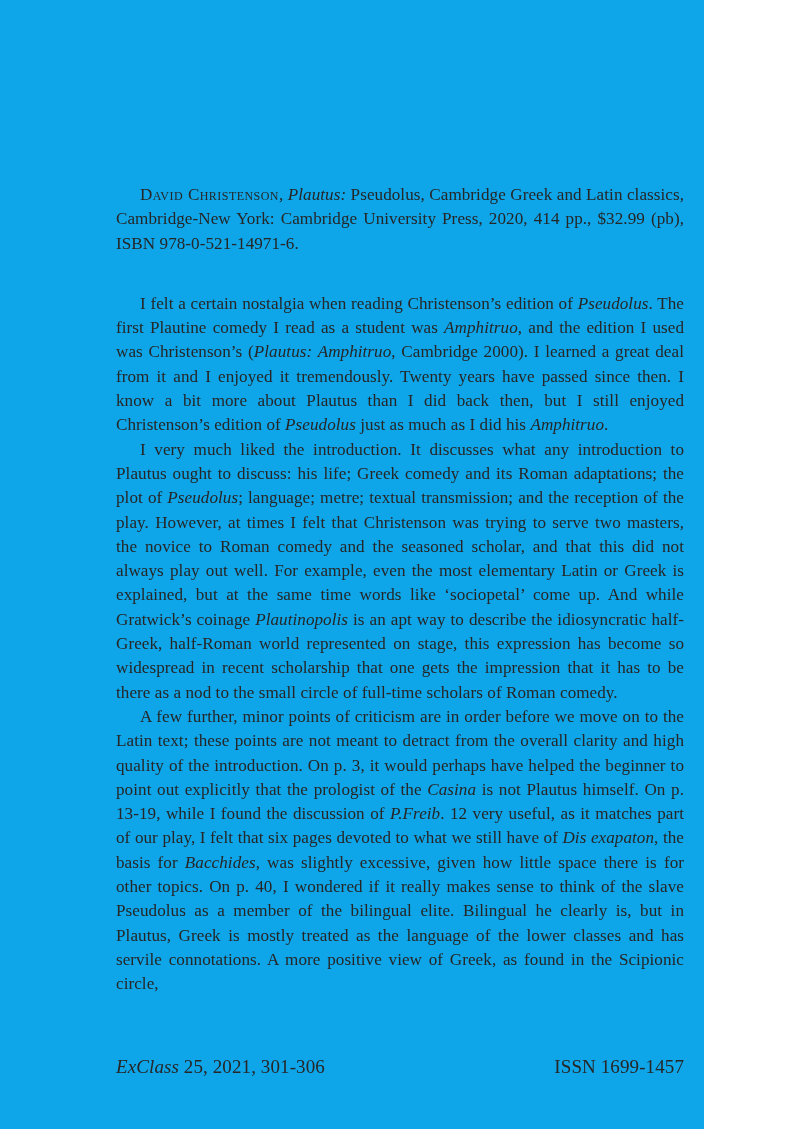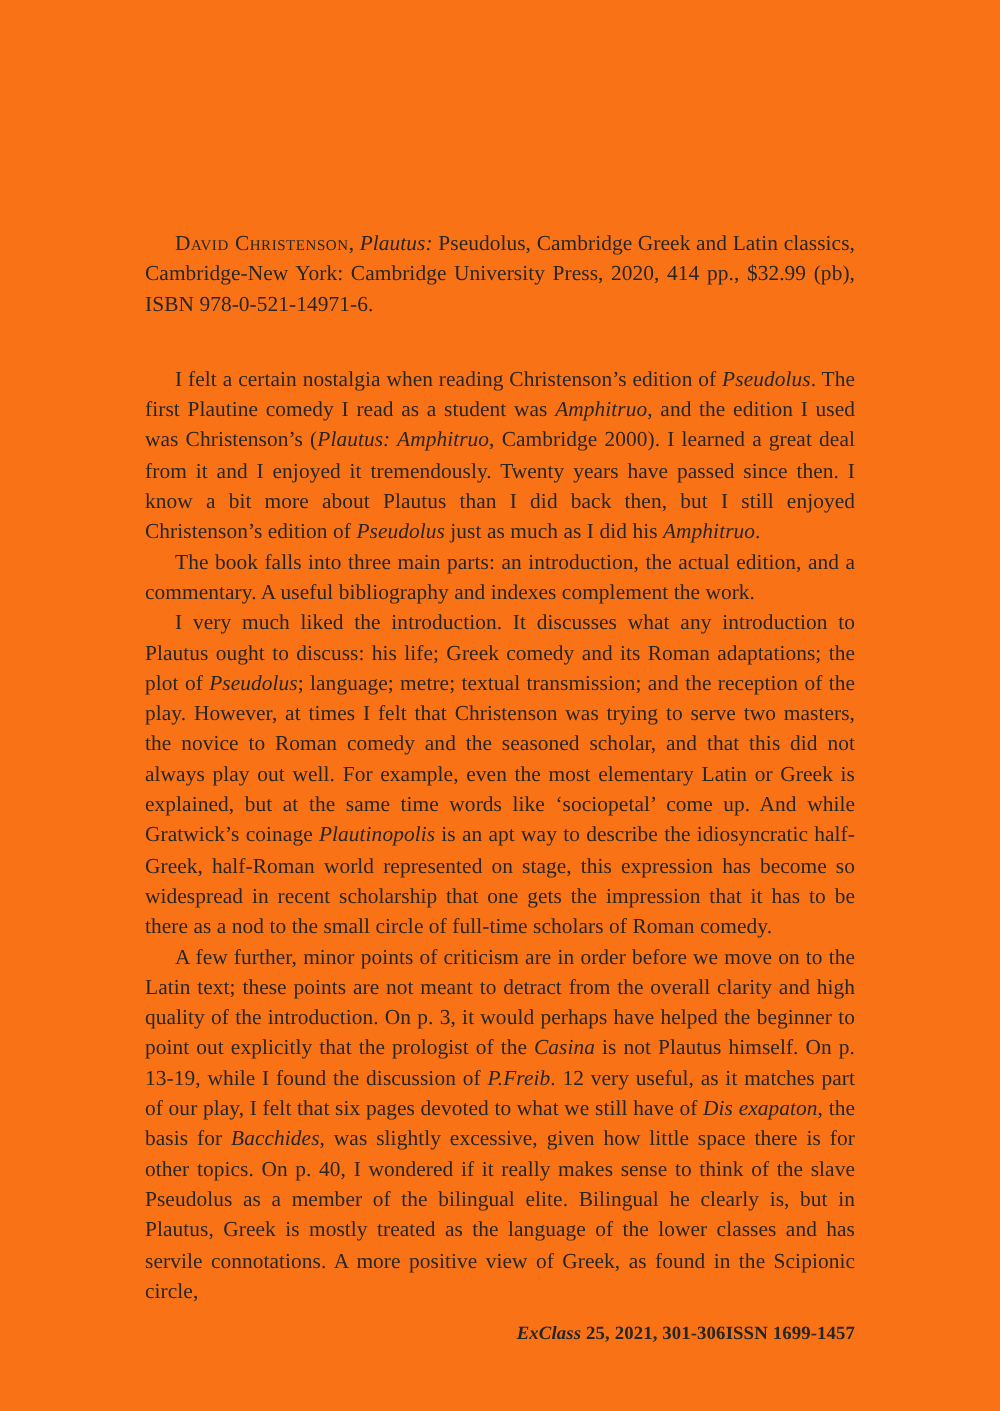--- a/index.html
+++ b/index.html
@@ -13,23 +13,23 @@
     position: relative;
     font-family: "Liberation Serif", "DejaVu Serif", serif;
     color: #262626;
     overflow: hidden;
   }
 
   .page {
     position: absolute;
     left: 0;
     top: 0;
-    width: 800px;
+    width: 704px;
     height: 1129px;
-    background: #f97316;
+    background: #0ea5e9;
   }
 
   .text-block {
     position: absolute;
     left: 116px;
     top: 183px;
     width: 568px;
   }
 
   p.para {
@@ -67,44 +67,42 @@
     font-weight: normal;
     text-align: left;
   }
 
   .footer {
     position: absolute;
     left: 116px;
     top: 1057px;
     width: 568px;
     display: flex;
-    justify-content: flex-end;
+    justify-content: space-between;
     align-items: baseline;
-    font-size: 15px;
+    font-size: 19px;
     line-height: 20px;
-    font-weight: bold;
   }
 
   .footer-left, .footer-right {
     white-space: nowrap;
     letter-spacing: 0.1px;
   }
 </style>
 </head>
 <body>
 
 <div class="page">
 
   <div class="text-block">
 
     <p class="para indent"><span class="smallcaps"><span>David</span> <span>Christenson</span></span><span>, </span><i>Plautus:</i><span> Pseudolus, Cambridge Greek and Latin classics, Cambridge-New York: Cambridge University Press, 2020, 414 pp., $32.99 (pb), ISBN 978-0-521-14971-6.</span></p>
 
     <p class="para indent gap-before"><span>I felt a certain nostalgia when reading Christenson’s edition of </span><i>Pseudolus</i><span>. The first Plautine comedy I read as a student was </span><i>Amphitruo</i><span>, and the edition I used was Christenson’s (</span><i>Plautus: Amphitruo</i><span>, Cambridge 2000). I learned a great deal from it and I enjoyed it tremendously. Twenty years have passed since then. I know a bit more about Plautus than I did back then, but I still enjoyed Christenson’s edition of </span><i>Pseudolus</i><span> just as much as I did his </span><i>Amphitruo</i><span>.</span></p>
 
-    <p class="para indent">The book falls into three main parts: an introduction, the actual edition, and a commentary. A useful bibliography and indexes complement the work.</p>
 
 
     <p class="para indent"><span>I very much liked the introduction. It discusses what any introduction to Plautus ought to discuss: his life; Greek comedy and its Roman adaptations; the plot of </span><i>Pseudolus</i><span>; language; metre; textual transmission; and the reception of the play. However, at times I felt that Christenson was trying to serve two masters, the novice to Roman comedy and the seasoned scholar, and that this did not always play out well. For example, even the most elementary Latin or Greek is explained, but at the same time words like ‘sociopetal’ come up. And while Gratwick’s coinage </span><i>Plautinopolis</i><span> is an apt way to describe the idiosyncratic half-Greek, half-Roman world represented on stage, this expression has become so widespread in recent scholarship that one gets the impression that it has to be there as a nod to the small circle of full-time scholars of Roman comedy.</span></p>
 
     <p class="para indent"><span>A few further, minor points of criticism are in order before we move on to the Latin text; these points are not meant to detract from the overall clarity and high quality of the introduction. On p. 3, it would perhaps have helped the beginner to point out explicitly that the prologist of the </span><i>Casina</i><span> is not Plautus himself. On p. 13-19, while I found the discussion of </span><i>P.Freib</i><span>. 12 very useful, as it matches part of our play, I felt that six pages devoted to what we still have of </span><i>Dis exapaton</i><span>, the basis for </span><i>Bacchides</i><span>, was slightly excessive, given how little space there is for other topics. On p. 40, I wondered if it really makes sense to think of the slave Pseudolus as a member of the bilingual elite. Bilingual he clearly is, but in Plautus, Greek is mostly treated as the language of the lower classes and has servile connotations. A more positive view of Greek, as found in the Scipionic circle,</span></p>
 
   </div>
 
   <div class="footer">
     <div class="footer-left"><i>ExClass</i><span> 25, 2021, 301-306</span></div>

